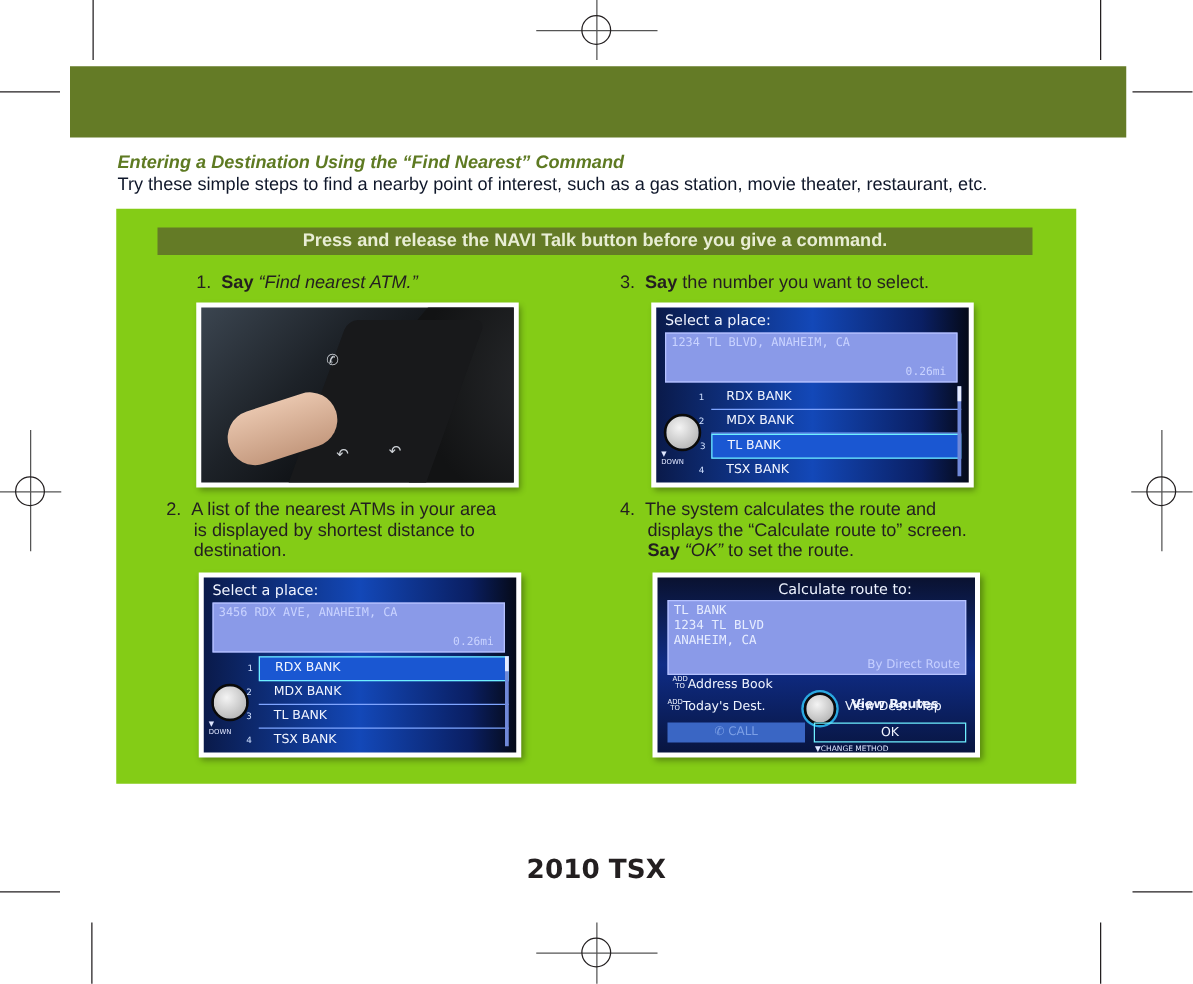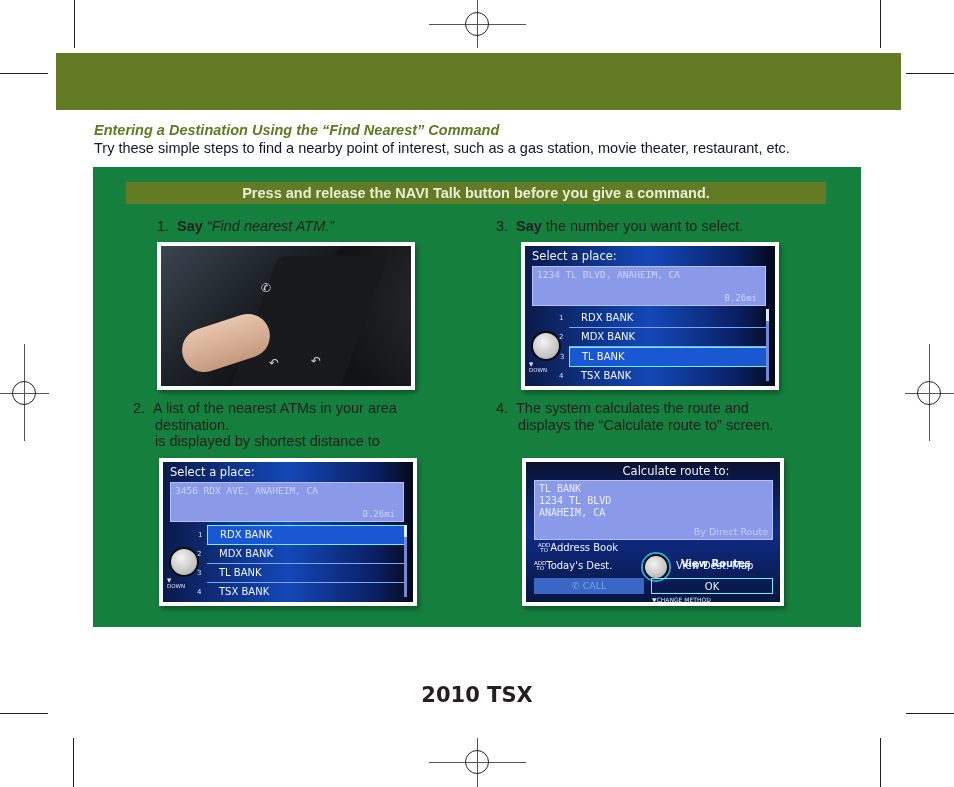--- a/index.html
+++ b/index.html
@@ -10,21 +10,21 @@
   .cm.v { width:1px; }
   .cm.h { height:1px; }
   .reg { position:absolute; width:24px; height:24px; border:1px solid #231f20; border-radius:50%; box-sizing:border-box; }
   .reg-line { position:absolute; background:#555; }
 
   .header-band { position:absolute; left:56px; top:53px; width:845px; height:57px; background:#647b26; }
 
   .section-title { position:absolute; left:94px; top:122px; font-size:14.5px; font-weight:bold; font-style:italic; color:#5e7a22; }
   .intro { position:absolute; left:94px; top:140px; font-size:14.5px; color:#0f172a; white-space:nowrap; }
 
-  .panel { position:absolute; left:93px; top:167px; width:768px; height:460px; background:#15803d; }
+  .panel { position:absolute; left:93px; top:167px; width:768px; height:460px; background:#84cc16; }
   .banner { position:absolute; left:33px; top:15px; width:700px; height:22px; background:#647b26; color:#e8edd4; font-weight:bold; font-size:14.5px; text-align:center; line-height:22px; }
 
   .step { position:absolute; font-size:14.5px; line-height:16.5px; color:#231f20; }
   .step .num { display:inline-block; width:20px; }
   .step .cont { padding-left:22px; display:block; }
   .step b { font-weight:bold; }
   .step i { font-style:italic; }
 
   .shot { position:absolute; background:#fff; box-shadow:2px 3px 5px rgba(0,0,0,0.35); }
   .shot .inner { position:absolute; left:4px; top:4px; right:4px; bottom:4px; overflow:hidden; }
@@ -112,22 +112,22 @@
       <span class="btn" style="left:100px;top:35px;">✆</span>
       <span class="btn" style="left:95px;top:75px;font-size:10px;">♫</span>
       <span class="btn" style="left:108px;top:110px;">↶</span>
       <span class="btn" style="left:150px;top:108px;">↶</span>
       <div class="finger"></div>
     </div>
   </div>
 
   <div class="step" style="left:40px;top:233px;">
     <span class="num">2.</span><span>A list of the nearest ATMs in your area</span>
+    <span class="cont">is displayed by shortest distance to</span>
     <span class="cont">destination.</span>
-    <span class="cont">is displayed by shortest distance to</span>
   </div>
   <div class="shot" style="left:66px;top:291px;width:258px;height:148px;">
     <div class="inner nav">
       <div class="title">Select a place:</div>
       <div class="addrbox">
         <span class="addr">3456 RDX AVE, ANAHEIM, CA</span>
         <span class="dist">0.26mi</span>
       </div>
       <div class="list">
         <div class="row sel"><span class="rnum">1</span><span>RDX BANK</span></div>
@@ -159,20 +159,21 @@
       </div>
       <div class="knob"></div>
       <div class="down">▼<br><span>DOWN</span></div>
       <div class="scroll"></div>
     </div>
   </div>
 
   <div class="step" style="left:403px;top:233px;">
     <span class="num">4.</span><span>The system calculates the route and</span>
     <span class="cont">displays the “Calculate route to” screen.</span>
+    <span class="cont"><b>Say</b> <i>“OK”</i> <span>to set the route.</span></span>
   </div>
   <div class="shot" style="left:429px;top:291px;width:262px;height:148px;">
     <div class="inner calc">
       <div class="ctitle">Calculate route to:</div>
       <div class="dest">
         <span class="dline" style="top:2px;">TL BANK</span>
         <span class="dline" style="top:14px;">1234 TL BLVD</span>
         <span class="dline" style="top:26px;">ANAHEIM, CA</span>
         <span class="method">By Direct Route</span>
       </div>

